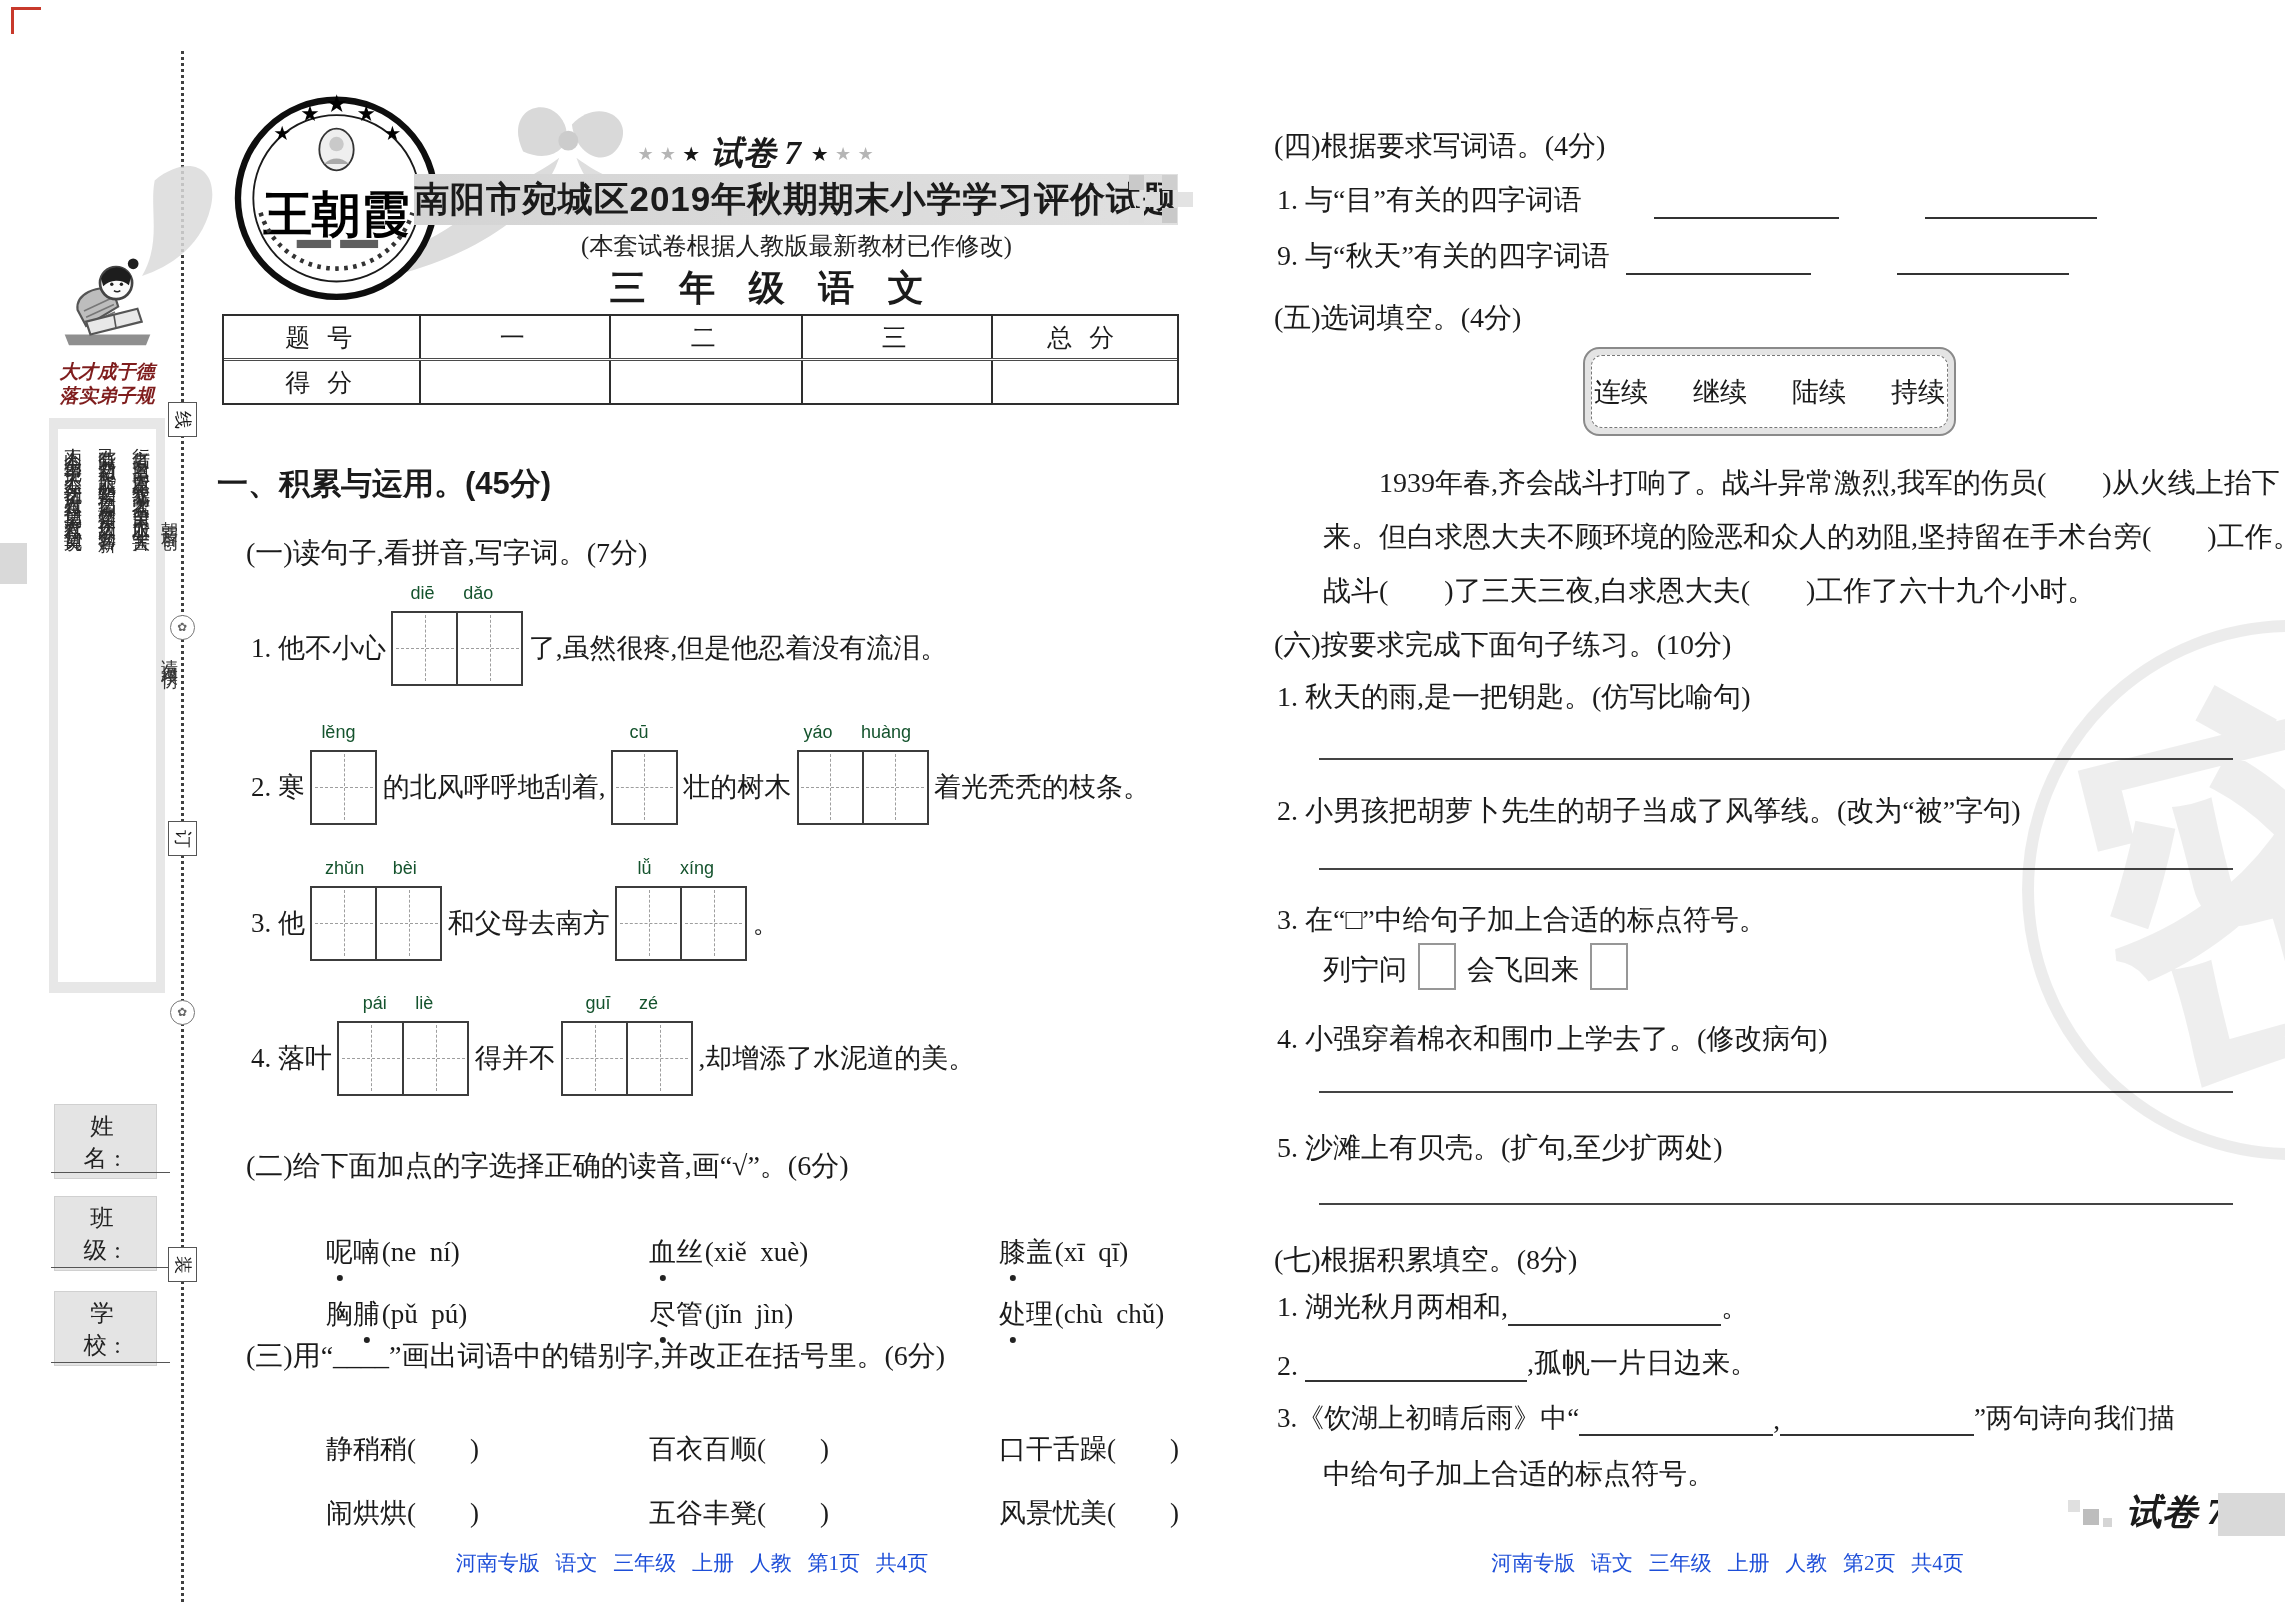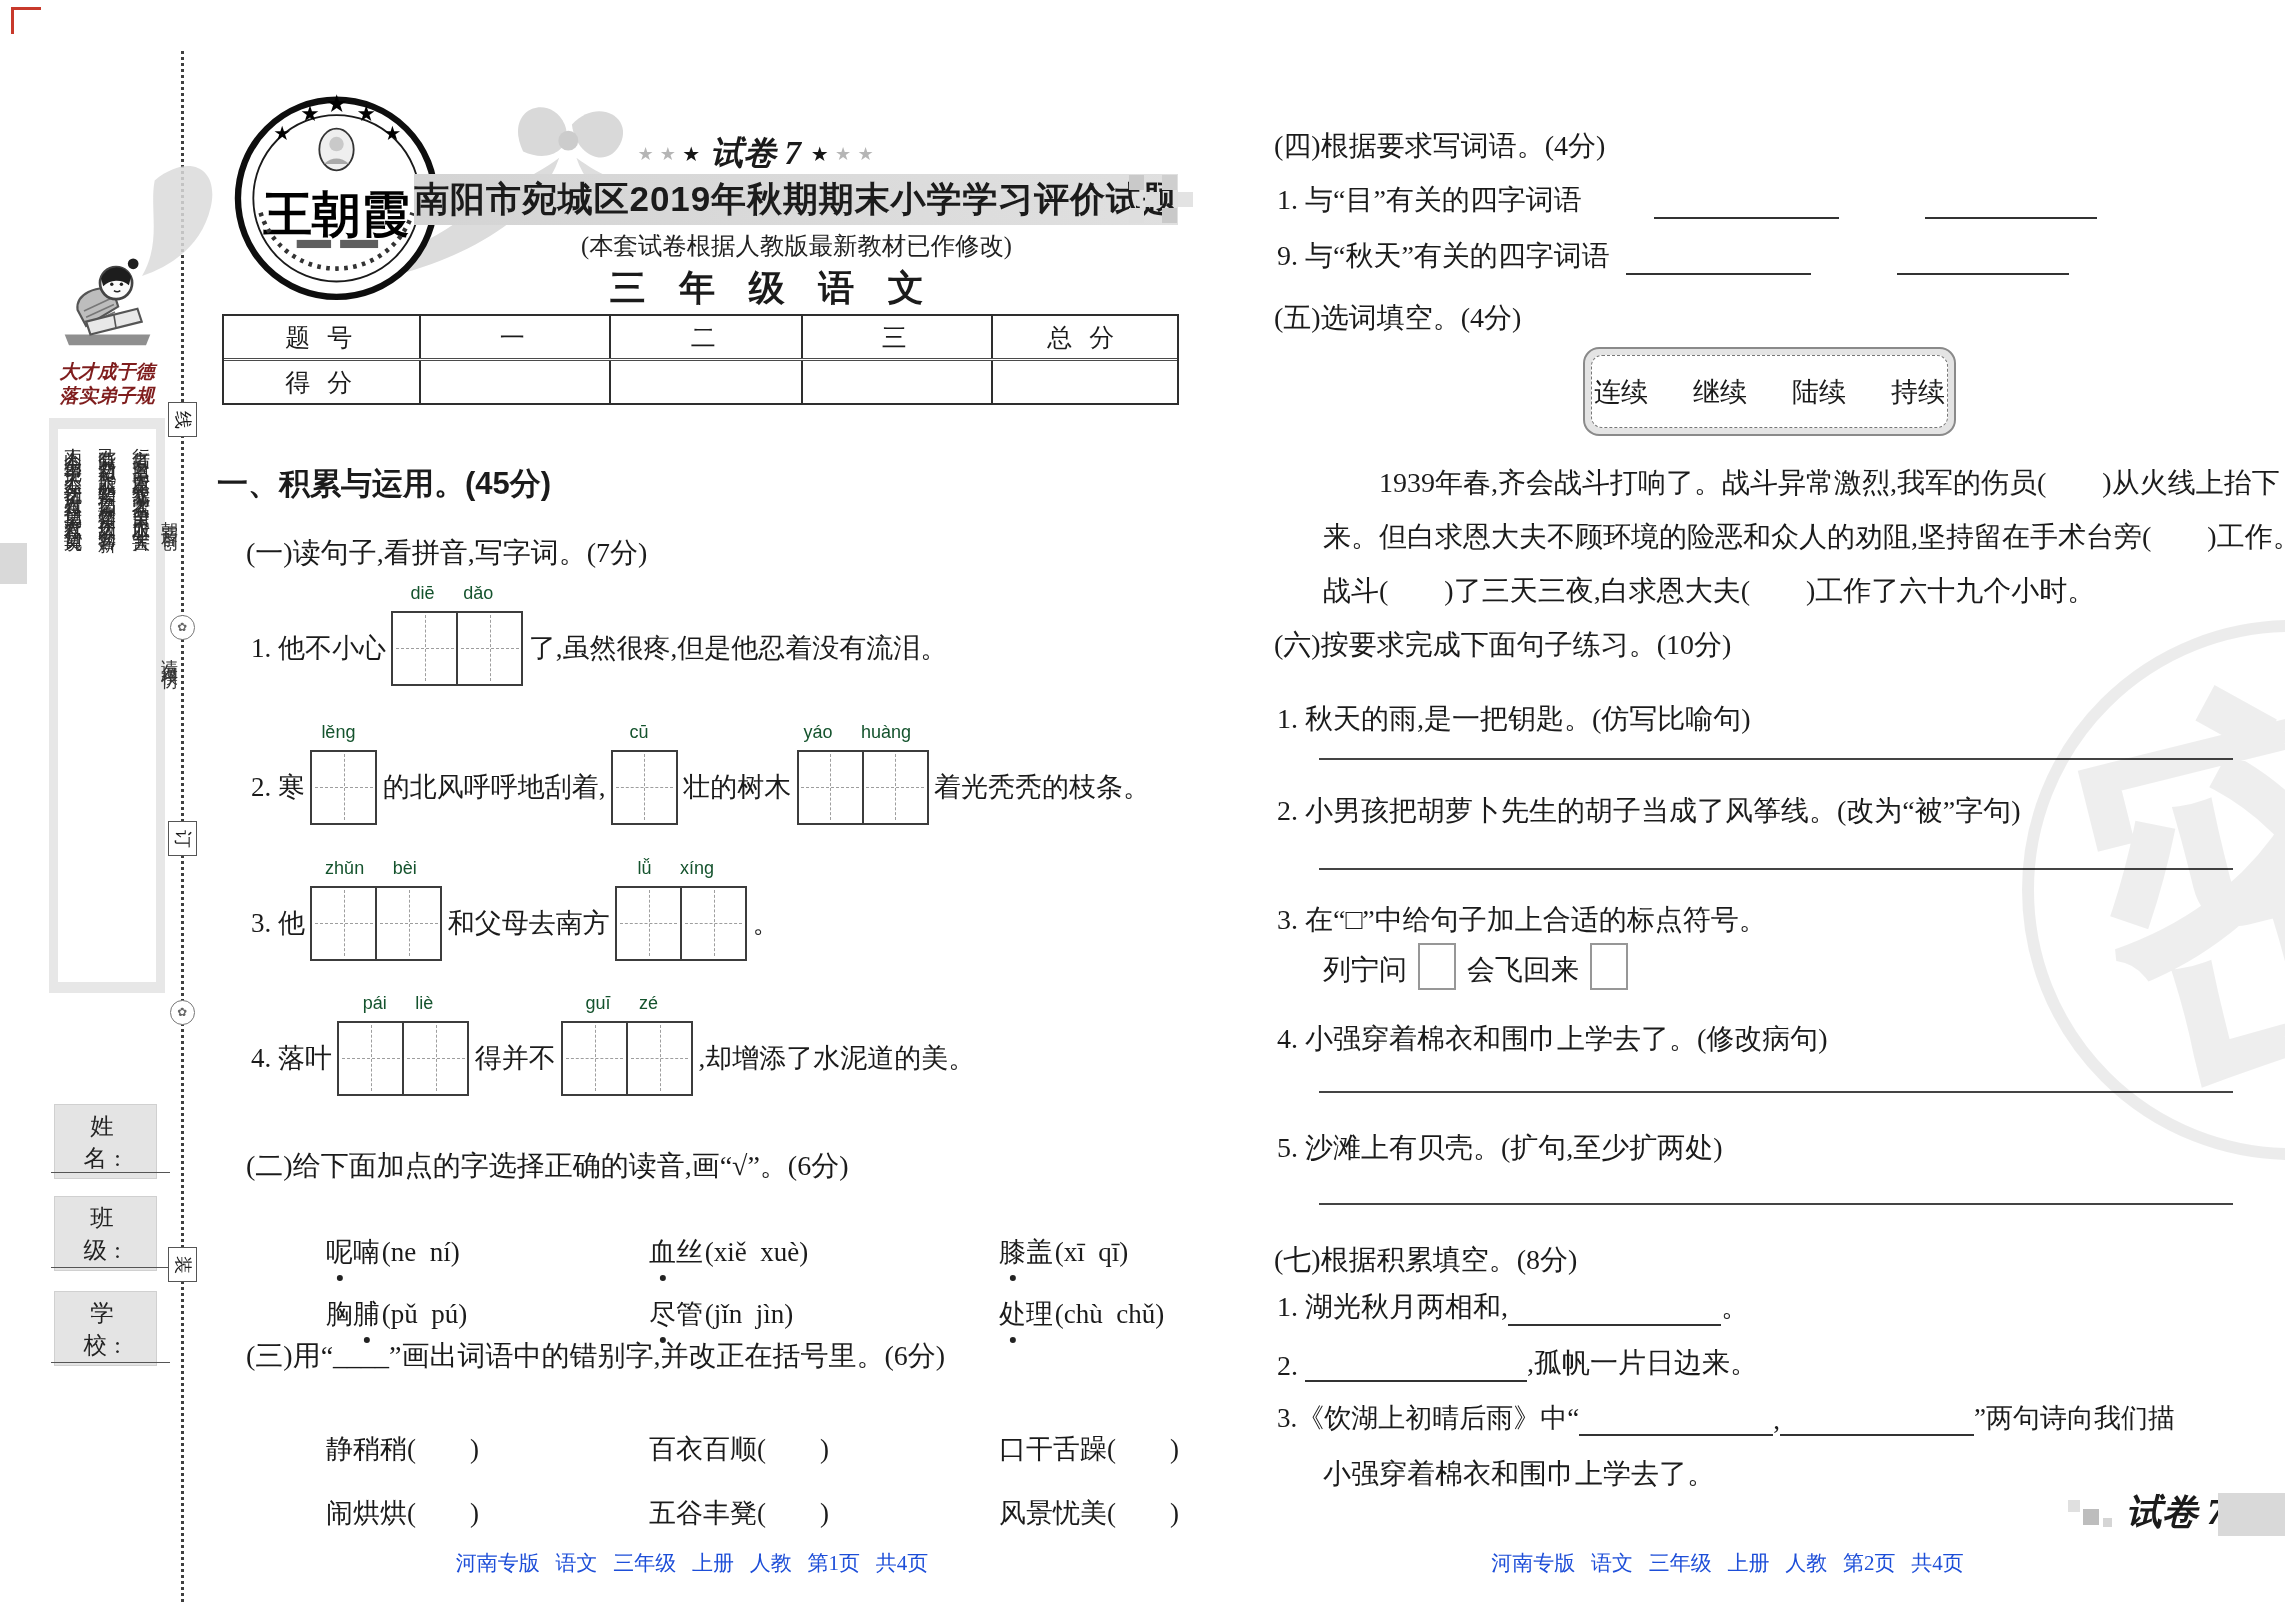--- a/index.html
+++ b/index.html
@@ -406,21 +406,21 @@
       <span>继续</span>
       <span>陆续</span>
       <span>持续</span>
     </div>
   </div>
   <div class="abs psg indent" style="top:460px">1939年春,齐会战斗打响了。战斗异常激烈,我军的伤员(        )从火线上抬下</div>
   <div class="abs psg" style="top:514px">来。但白求恩大夫不顾环境的险恶和众人的劝阻,坚持留在手术台旁(        )工作。</div>
   <div class="abs psg" style="top:568px">战斗(        )了三天三夜,白求恩大夫(        )工作了六十九个小时。</div>
 
   <div class="abs rh" style="left:1274px;top:626px">(六)按要求完成下面句子练习。(10分)</div>
-  <div class="abs rh" style="left:1277px;top:700px">1. 秋天的雨,是一把钥匙。(仿写比喻句)</div>
+  <div class="abs rh" style="left:1277px;top:678px">1. 秋天的雨,是一把钥匙。(仿写比喻句)</div>
   <div class="abs ansline" style="left:1319px;top:724px"></div>
   <div class="abs rh" style="left:1277px;top:792px">2. 小男孩把胡萝卜先生的胡子当成了风筝线。(改为“被”字句)</div>
   <div class="abs ansline" style="left:1319px;top:834px"></div>
   <div class="abs rh" style="left:1277px;top:901px">3. 在“□”中给句子加上合适的标点符号。</div>
   <div class="abs rh" style="left:1323px;top:943px">
     <span>列宁问</span><span class="sqbox"></span><span>会飞回来</span><span class="sqbox"></span>
   </div>
   <div class="abs rh" style="left:1277px;top:1020px">4. 小强穿着棉衣和围巾上学去了。(修改病句)</div>
   <div class="abs ansline" style="left:1319px;top:1057px"></div>
   <div class="abs rh" style="left:1277px;top:1129px">5. 沙滩上有贝壳。(扩句,至少扩两处)</div>
@@ -437,21 +437,21 @@
     <span class="bk" style="width:222px"></span>
     <span>,孤帆一片日边来。</span>
   </div>
   <div class="abs row-flex" style="left:1277px;top:1400px;font-size:27px">
     <span>3.《饮湖上初晴后雨》中“</span>
     <span class="bk" style="width:194px"></span>
     <span>,</span>
     <span class="bk" style="width:194px"></span>
     <span>”两句诗向我们描</span>
   </div>
-  <div class="abs rh" style="left:1323px;top:1455px">小强穿着棉衣和围巾上学去了。</div>
+  <div class="abs rh" style="left:1323px;top:1455px">中给句子加上合适的标点符号。</div>
 
   <div class="abs footer" style="left:1361px;top:1549px;width:733px">河南专版   语文   三年级   上册   人教   第2页   共4页</div>
 
   <div class="abs wm">
     <div class="wm-ring"></div>
     <div class="wm-char">密</div>
   </div>
 
   <div class="sq" style="left:2068px;top:1500px;width:11.8px;height:11.8px;background:#e0e0e0"></div>
   <div class="sq" style="left:2083px;top:1509px;width:16.3px;height:16.3px;background:#bdbdbd"></div>

